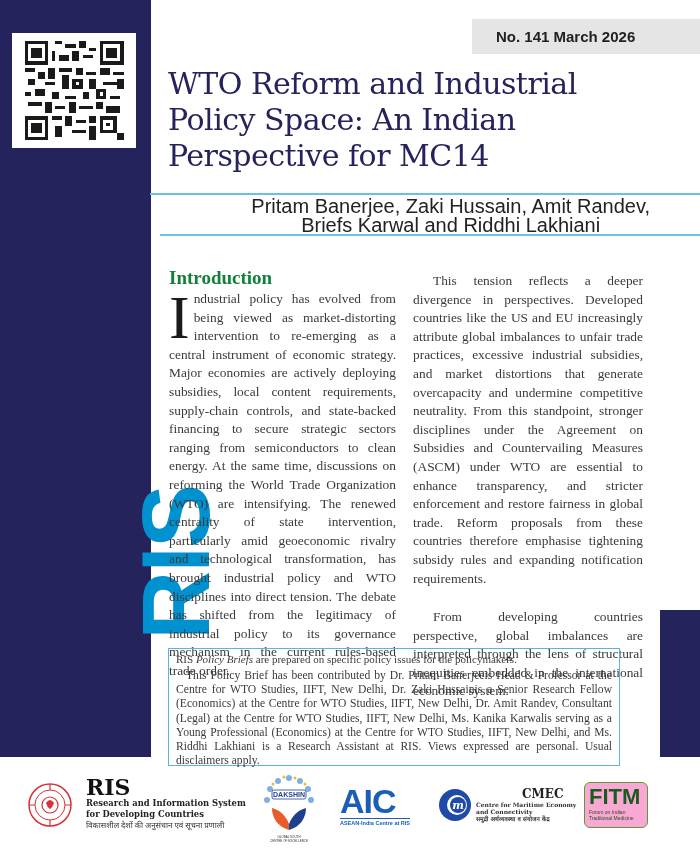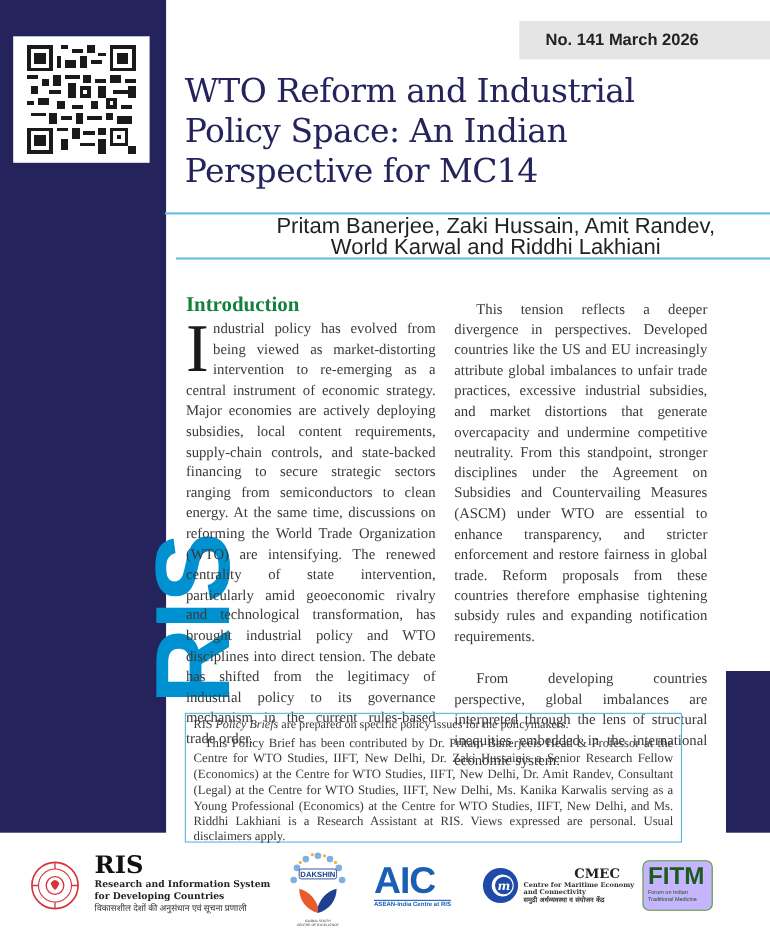--- a/index.html
+++ b/index.html
@@ -46,21 +46,21 @@
   .ris-sub { font-family: "DejaVu Serif", serif; font-weight: bold; font-size: 8.4px; color: #222; line-height: 11px; }
   .ris-hindi { font-size: 8px; color: #333; line-height: 12px; }
   .dakshin { left: 258px; top: 2px; width: 62px; height: 72px; }
   .aic { left: 340px; top: 14px; width: 70px; height: 50px; text-align: left; }
   .aic-big { font-family: "Liberation Sans", sans-serif; font-weight: bold; font-size: 34px; color: #1a5fb4; line-height: 34px; letter-spacing: -1px; }
   .aic-sub { font-family: "Liberation Sans", sans-serif; font-size: 5.5px; color: #1a5fb4; border-top: 1.5px solid #1a5fb4; font-weight: bold; line-height: 8px; }
   .cmec-icon { left: 438px; top: 18px; width: 34px; height: 34px; }
   .cmec-text { left: 476px; top: 18px; }
   .cmec-big { font-family: "DejaVu Serif", serif; font-weight: bold; font-size: 12px; color: #222; line-height: 13px; margin-left: 46px; }
   .cmec-sub { font-family: "DejaVu Serif", serif; font-size: 6px; color: #333; line-height: 7px; font-weight: bold; }
-  .fitm { left: 584px; top: 12px; width: 64px; height: 46px; background: #c4b5fd; border-radius: 6px; border: 1.5px solid #5d9a36; padding: 2px 4px; }
+  .fitm { left: 584px; top: 12px; width: 64px; height: 46px; background: #f9a8d4; border-radius: 6px; border: 1.5px solid #5d9a36; padding: 2px 4px; }
   .fitm-big { font-family: "Liberation Sans", sans-serif; font-weight: bold; font-size: 22px; color: #1d5a1f; line-height: 24px; }
   .fitm-sub { font-family: "Liberation Sans", sans-serif; font-size: 5px; color: #244d1f; line-height: 6px; }
 </style>
 </head>
 <body>
 
 <div class="sidebar">
   <div class="qr">
     <svg viewBox="0 0 29 29" shape-rendering="crispEdges">
       <rect width="29" height="29" fill="#fff"></rect>
@@ -141,21 +141,21 @@
 
 <h1 class="title">
   <div>WTO Reform and Industrial</div>
   <div>Policy Space: An Indian</div>
   <div>Perspective for MC14</div>
 </h1>
 
 <div class="rule rule-top"></div>
 <div class="authors">
   <div>Pritam Banerjee, Zaki Hussain, Amit Randev,</div>
-  <div>World Karwal and Riddhi Lakhiani</div>
+  <div>Briefs Karwal and Riddhi Lakhiani</div>
 </div>
 <div class="rule rule-bottom"></div>
 
 <div class="col col-left">
   <div class="section-heading">Introduction</div>
   <p><span class="dropcap">I</span><span>ndustrial policy has evolved from being viewed as market-distorting intervention to re-emerging as a central instrument of economic strategy. Major economies are actively deploying subsidies, local content requirements, supply-chain controls, and state-backed financing to secure strategic sectors ranging from semiconductors to clean energy. At the same time, discussions on reforming the World Trade Organization (WTO) are intensifying. The renewed centrality of state intervention, particularly amid geoeconomic rivalry and technological transformation, has brought industrial policy and WTO disciplines into direct tension. The debate has shifted from the legitimacy of industrial policy to its governance mechanism in the current rules-based trade order.</span></p>
 </div>
 
 <div class="col col-right">
   <p class="indent">This tension reflects a deeper divergence in perspectives. Developed countries like the US and EU increasingly attribute global imbalances to unfair trade practices, excessive industrial subsidies, and market distortions that generate overcapacity and undermine competitive neutrality. From this standpoint, stronger disciplines under the Agreement on Subsidies and Countervailing Measures (ASCM) under WTO are essential to enhance transparency, and stricter enforcement and restore fairness in global trade. Reform proposals from these countries therefore emphasise tightening subsidy rules and expanding notification requirements.</p>

